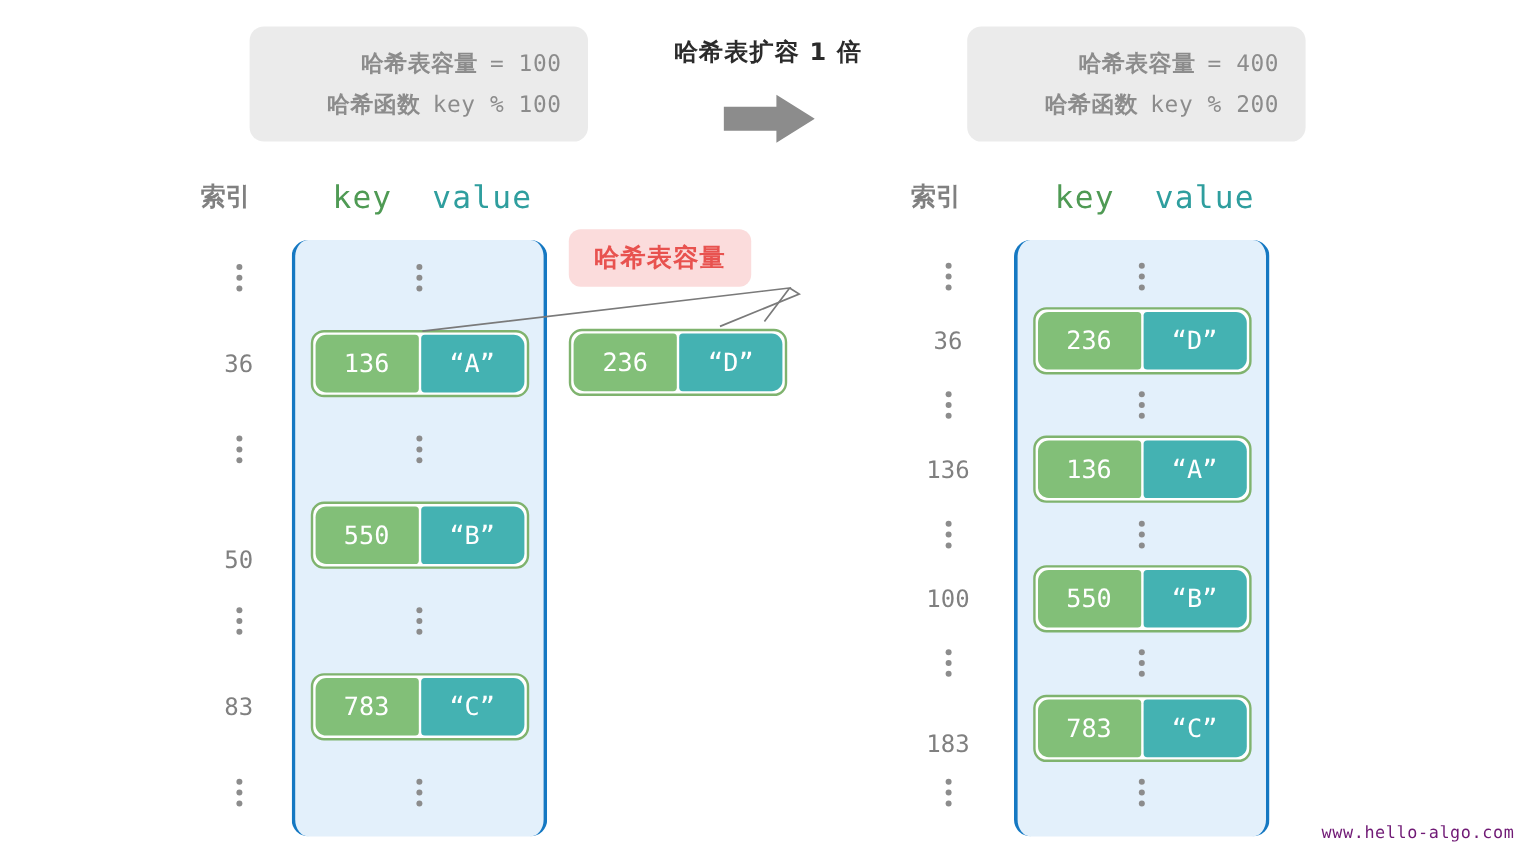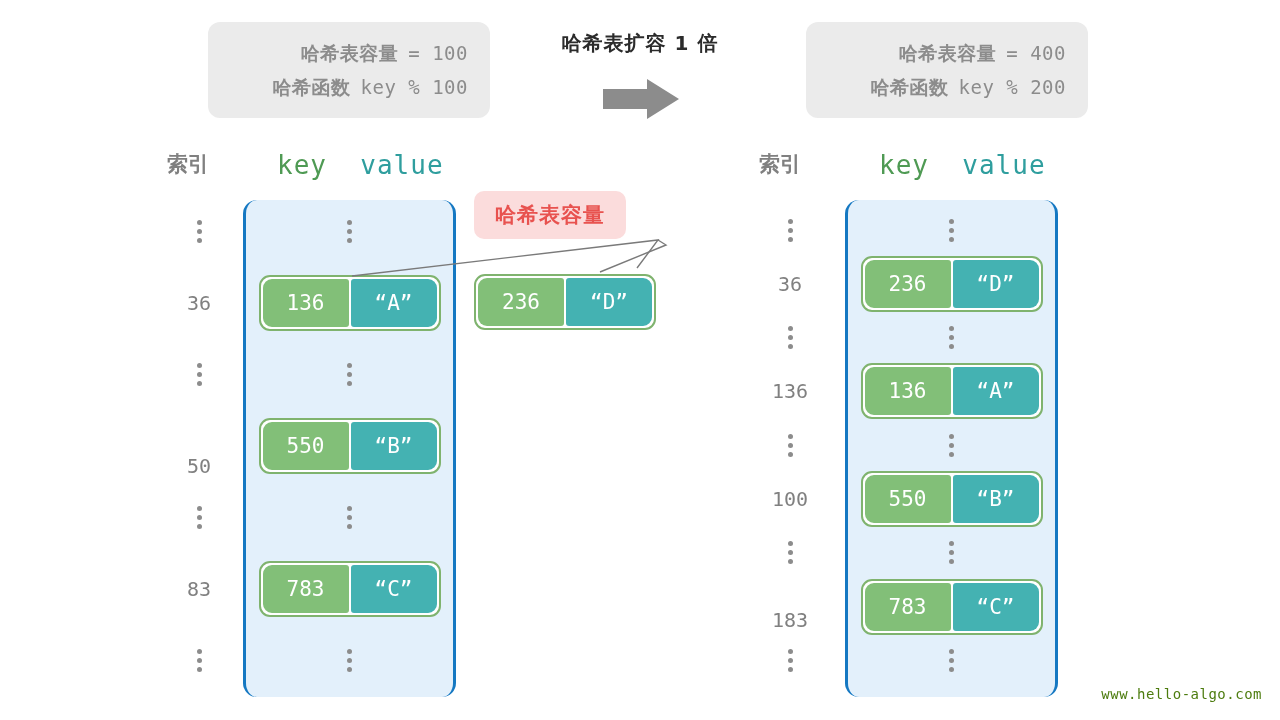--- a/index.html
+++ b/index.html
@@ -190,21 +190,21 @@
     pointer-events: none;
   }
 
   
   #watermark {
     position: absolute;
     right: 18px;
     bottom: 18px;
     font-family: "DejaVu Sans Mono", "Liberation Mono", monospace;
     font-size: 14px;
-    color: #4d7c0f;
+    color: #701a75;
     letter-spacing: 0.5px;
     white-space: nowrap;
     margin-top: 40px;
   }
 </style>
 </head>
 <body>
 
 <div class="info-box" id="info-left">
   <div class="info-line">

